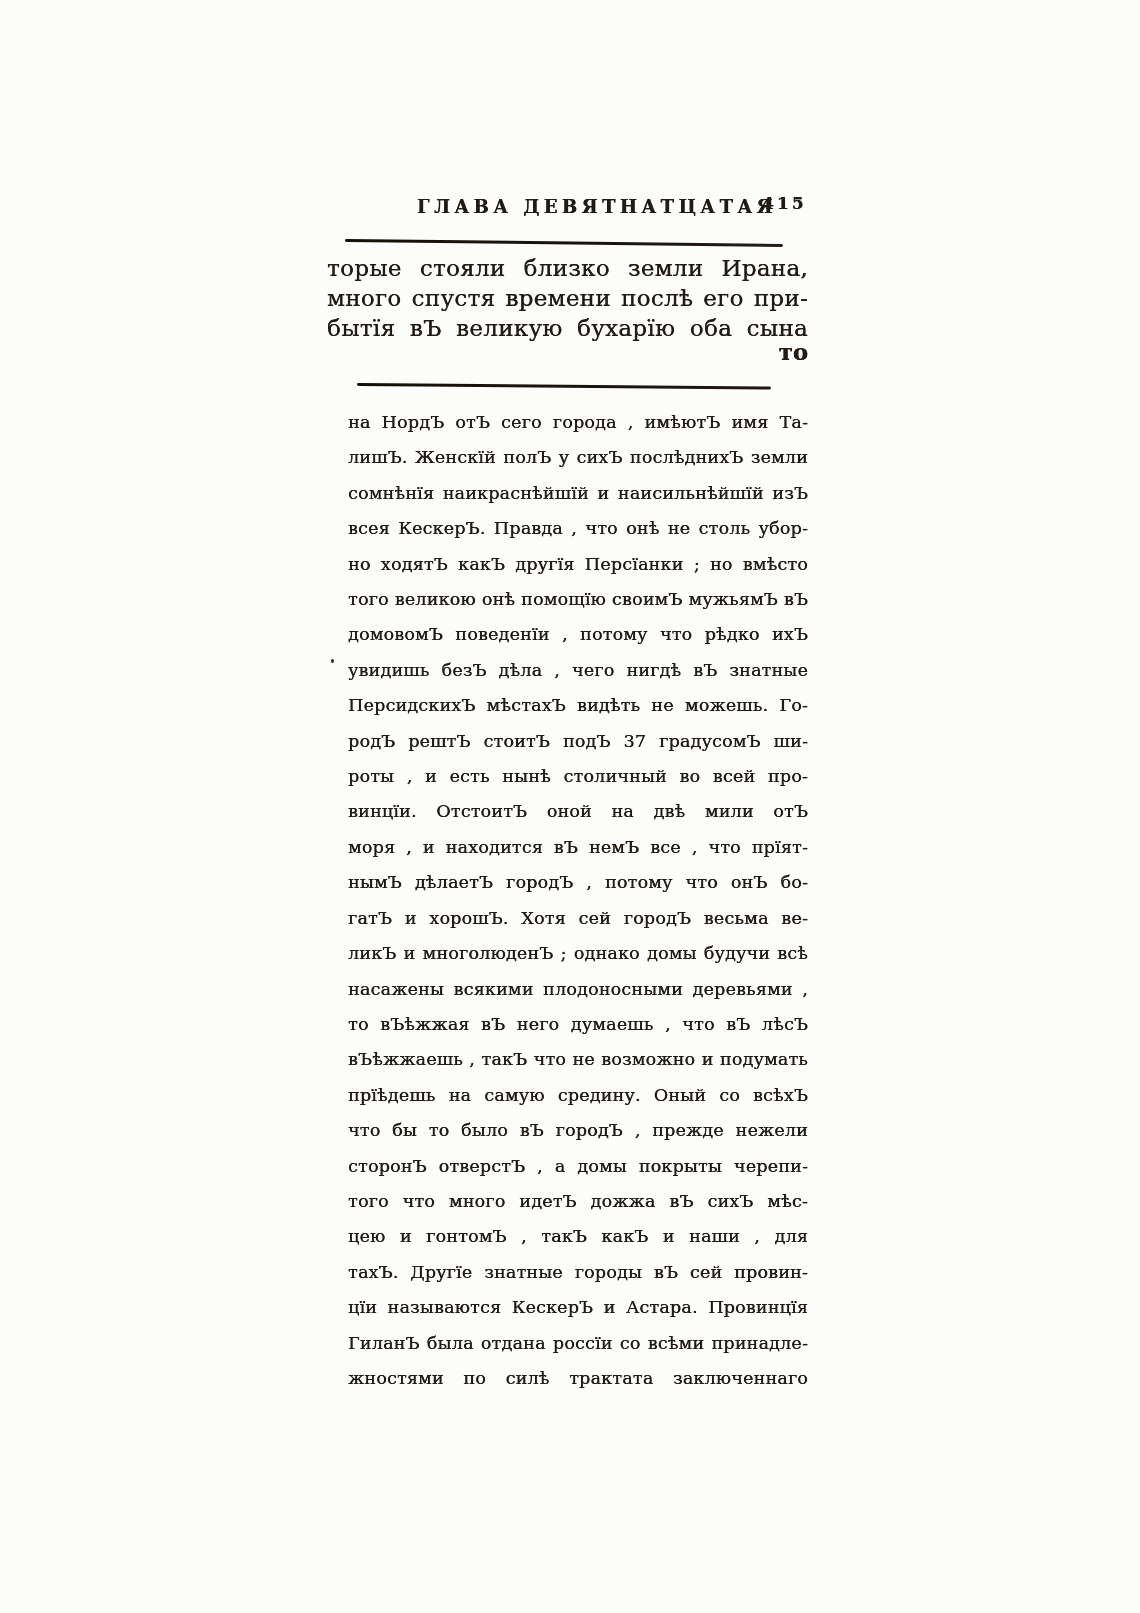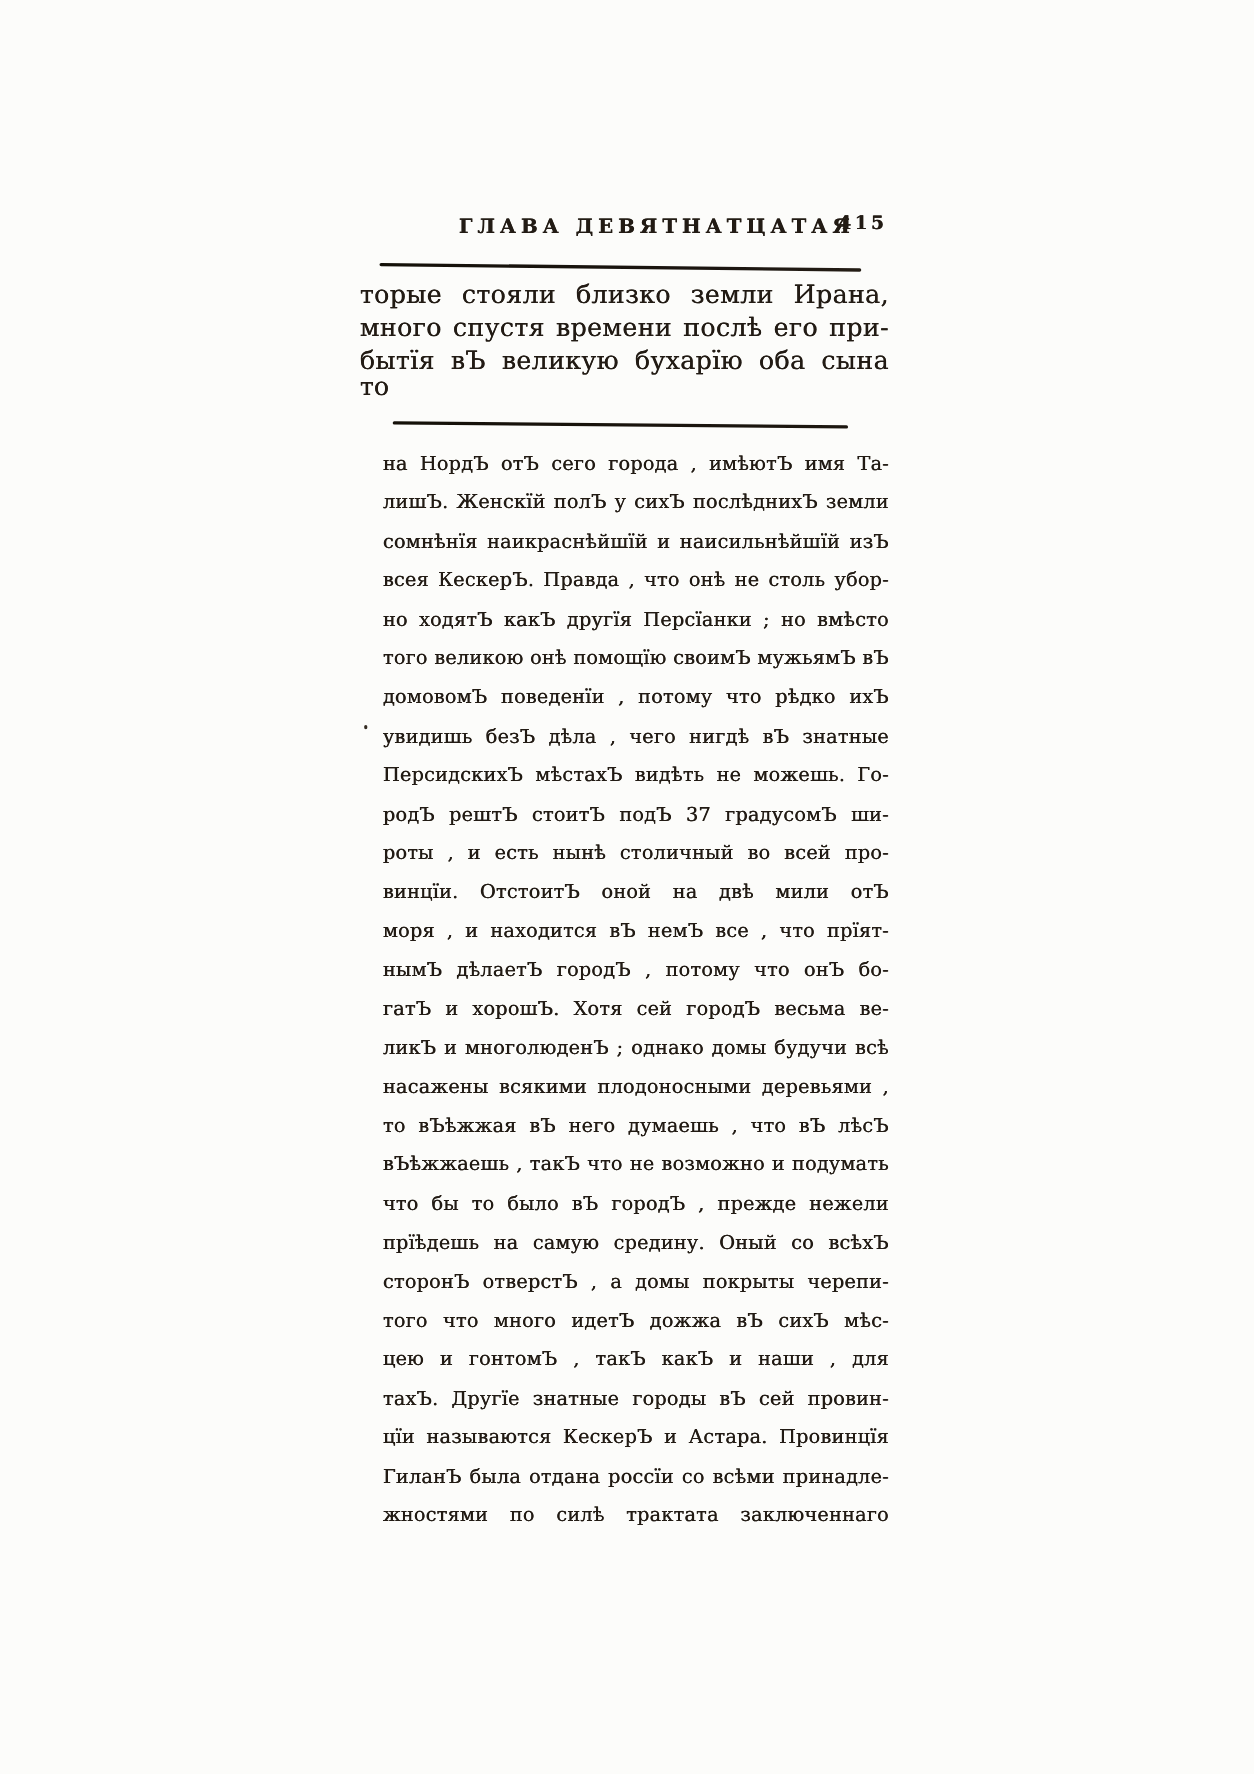--- a/index.html
+++ b/index.html
@@ -72,21 +72,23 @@
   .main-text .jline { height: 30px; line-height: 30px; }
 
   .catchword-row {
     position: absolute;
     left: 327px;
     top: 337px;
     width: 481px;
     height: 30px;
     line-height: 30px;
     font-size: 23px;
+    text-align: right;
     text-shadow: 0.3px 0 currentColor;
+    font-weight: bold;
   }
 
   
   .footnote {
     position: absolute;
     left: 348px;
     top: 398px;
     width: 460px;
     font-size: 17.5px;
     letter-spacing: 0.2px;
@@ -148,22 +150,22 @@
       <div class="jline">родЪ рештЪ стоитЪ подЪ 37 градусомЪ ши-</div>
       <div class="jline">роты , и есть нынѣ столичный во всей про-</div>
       <div class="jline">винцїи. ОтстоитЪ оной на двѣ мили отЪ</div>
       <div class="jline">моря , и находится вЪ немЪ все , что прїят-</div>
       <div class="jline">нымЪ дѣлаетЪ городЪ , потому что онЪ бо-</div>
       <div class="jline">гатЪ и хорошЪ. Хотя сей городЪ весьма ве-</div>
       <div class="jline">ликЪ и многолюденЪ ; однако домы будучи всѣ</div>
       <div class="jline">насажены всякими плодоносными деревьями ,</div>
       <div class="jline">то вЪѣжжая вЪ него думаешь , что вЪ лѣсЪ</div>
       <div class="jline">вЪѣжжаешь , такЪ что не возможно и подумать ,</div>
+      <div class="jline">прїѣдешь на самую средину. Оный со всѣхЪ</div>
       <div class="jline">что бы то было вЪ городЪ , прежде нежели</div>
-      <div class="jline">прїѣдешь на самую средину. Оный со всѣхЪ</div>
       <div class="jline">сторонЪ отверстЪ , а домы покрыты черепи-</div>
       <div class="jline">того что много идетЪ дожжа вЪ сихЪ мѣс-</div>
       <div class="jline">цею и гонтомЪ , такЪ какЪ и наши , для</div>
       <div class="jline">тахЪ. Другїе знатные городы вЪ сей провин-</div>
       <div class="jline">цїи называются КескерЪ и Астара. Провинцїя</div>
       <div class="jline">ГиланЪ была отдана россїи со всѣми принадле-</div>
       <div class="jline">жностями по силѣ трактата заключеннаго</div>
     </div>
 
   <div class="ink-speck"></div>

